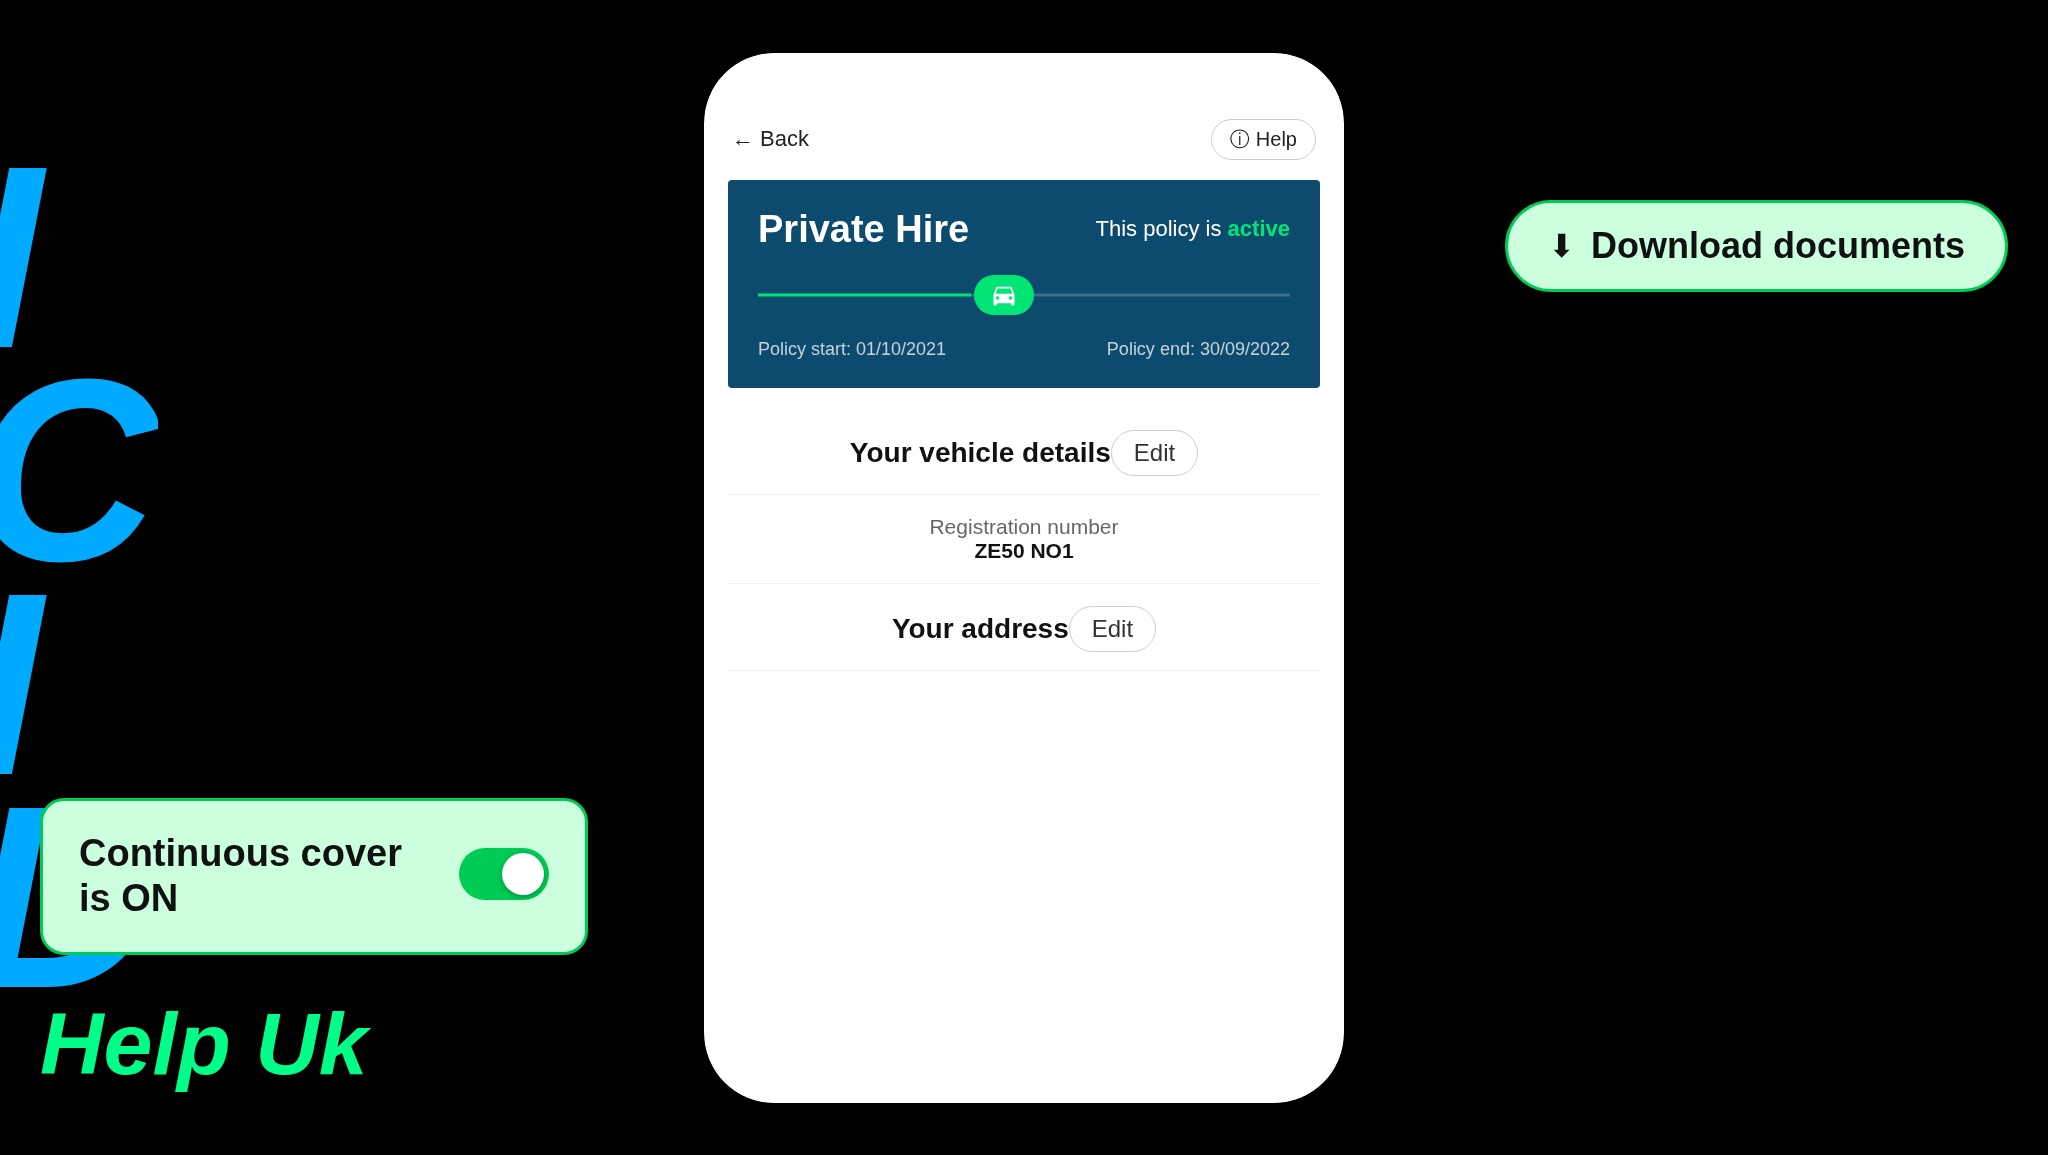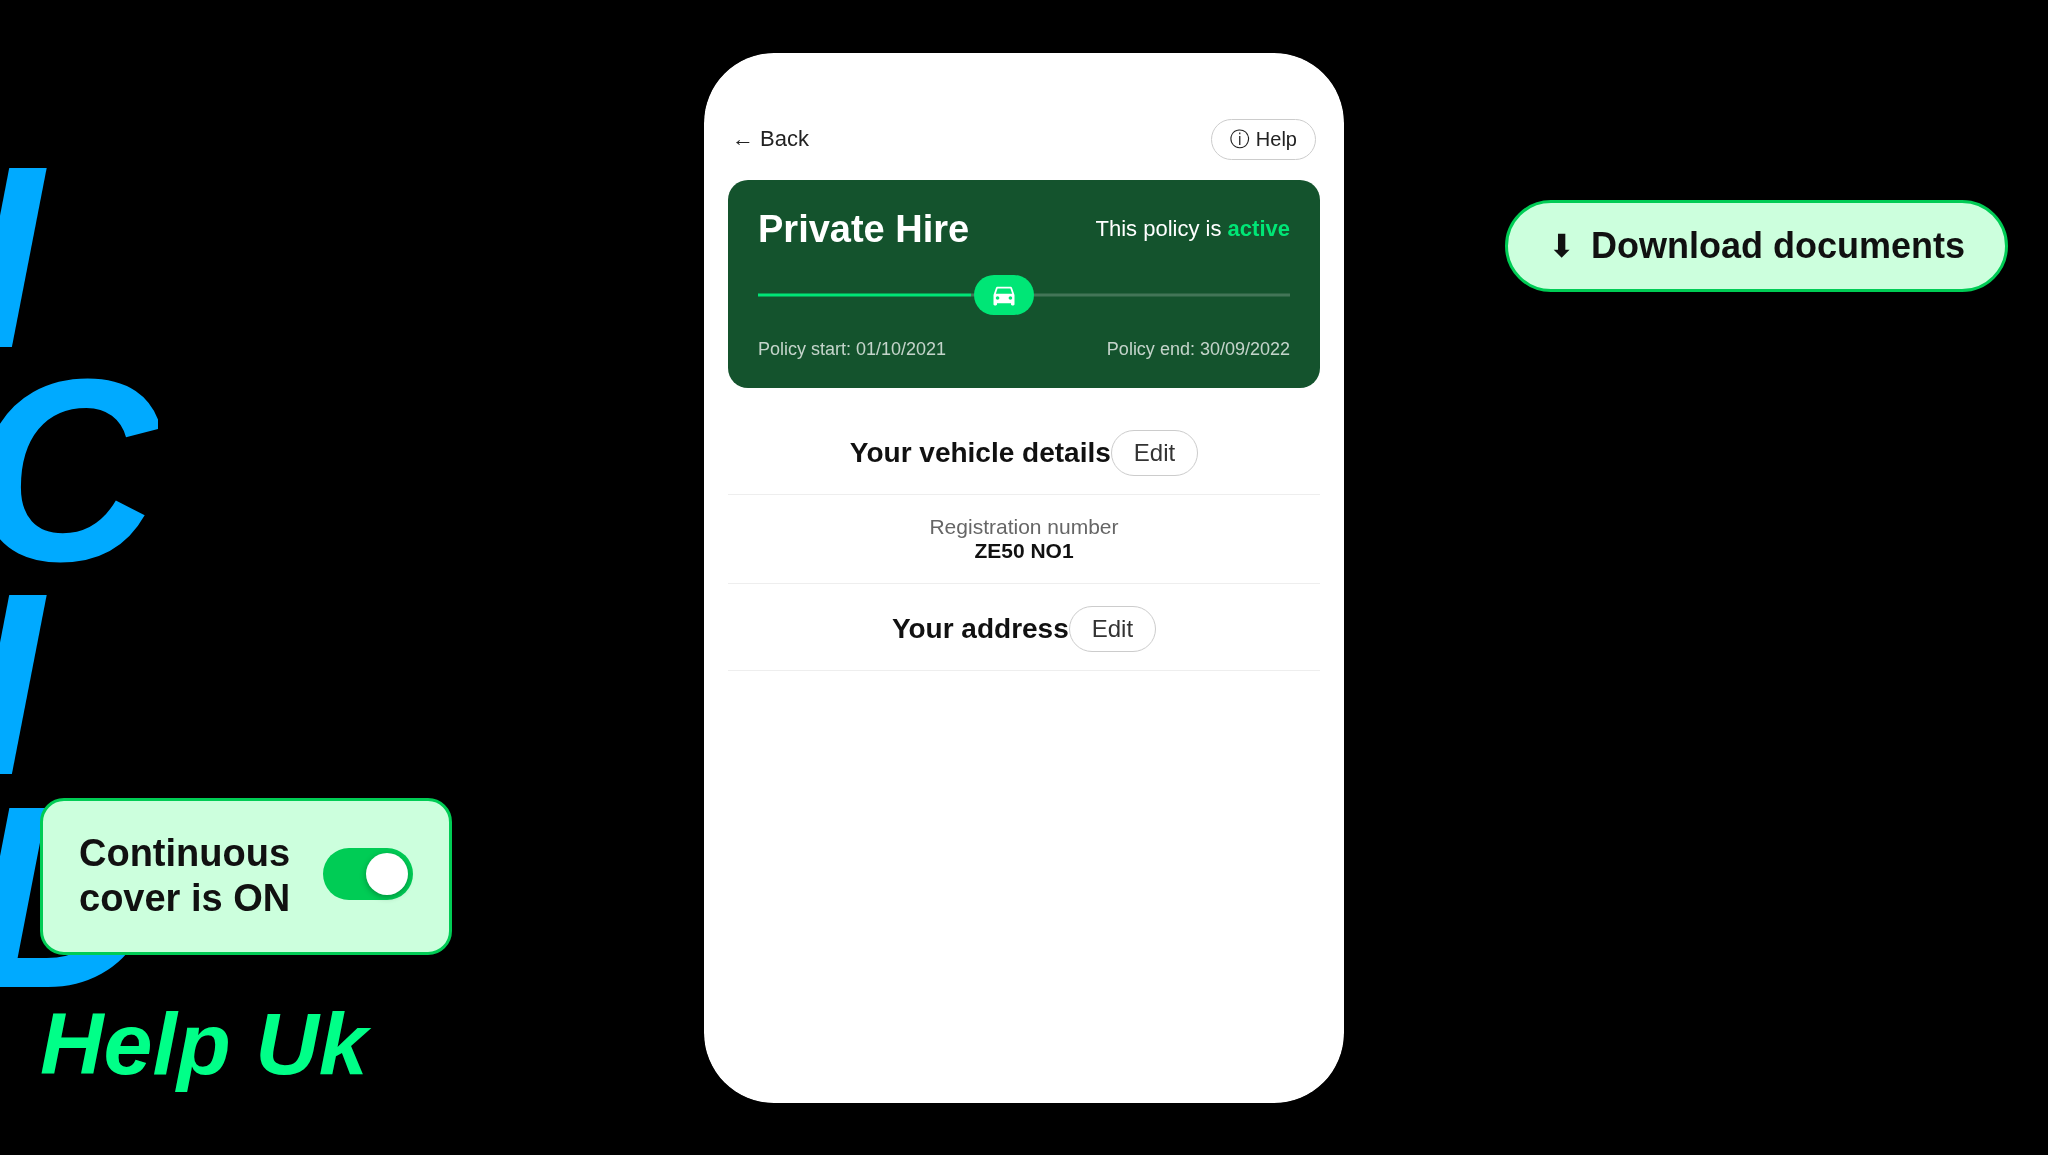--- a/index.html
+++ b/index.html
@@ -119,22 +119,22 @@
       padding: 6px 18px;
       font-size: 20px;
       color: #222;
       cursor: pointer;
       background: #fff;
     }
 
     
     .policy-card {
       margin: 8px 24px 20px;
-      background: #14532d;
-      border-radius: 20px;
+      background: #0c4a6e;
+      border-radius: 4px;
       padding: 28px 30px;
       color: #fff;
     }
 
     .policy-card-top {
       display: flex;
       align-items: center;
       justify-content: space-between;
       margin-bottom: 24px;
     }
@@ -283,21 +283,21 @@
     
     .cover-callout {
       position: absolute;
       bottom: 200px;
       left: 40px;
       background: #CCFFDD;
       border: 3px solid #00CC55;
       border-radius: 24px;
       padding: 30px 36px;
       z-index: 20;
-      width: 412px;
+      width: 548px;
       display: flex;
       align-items: center;
       justify-content: space-between;
       gap: 20px;
     }
 
     .cover-callout-text {
       font-size: 38px;
       font-weight: 800;
       color: #111;

